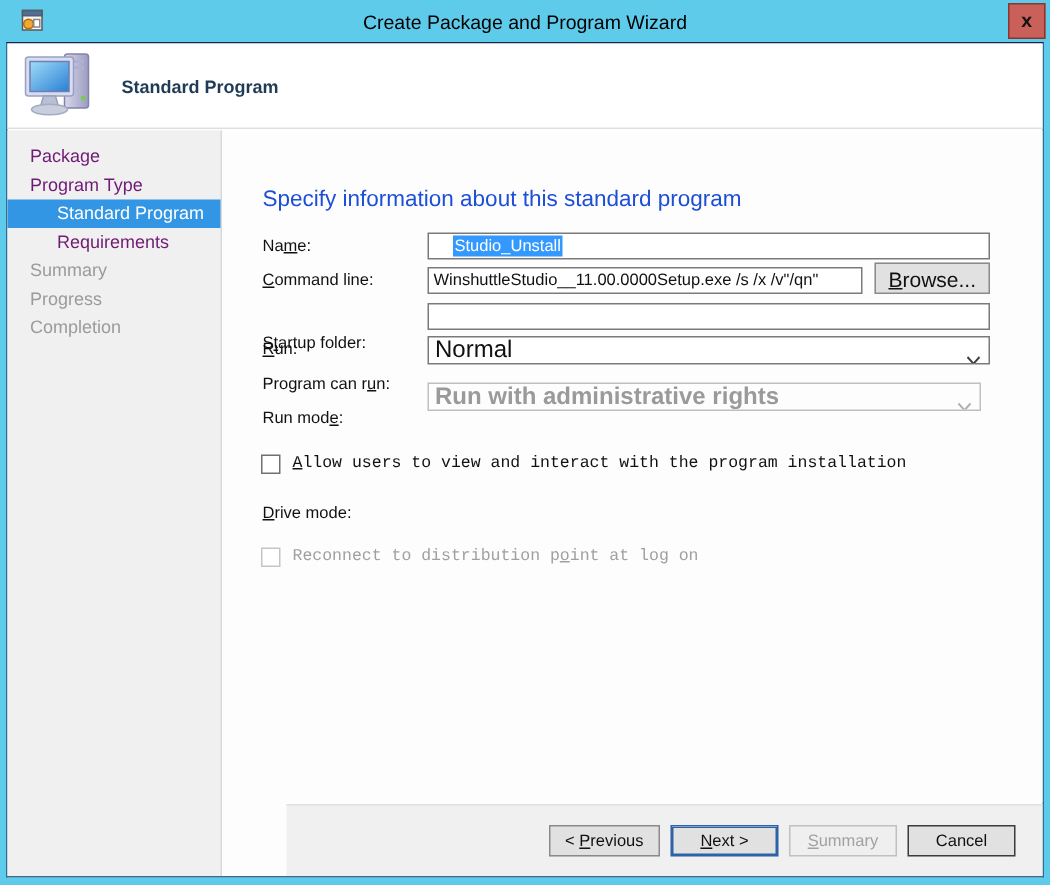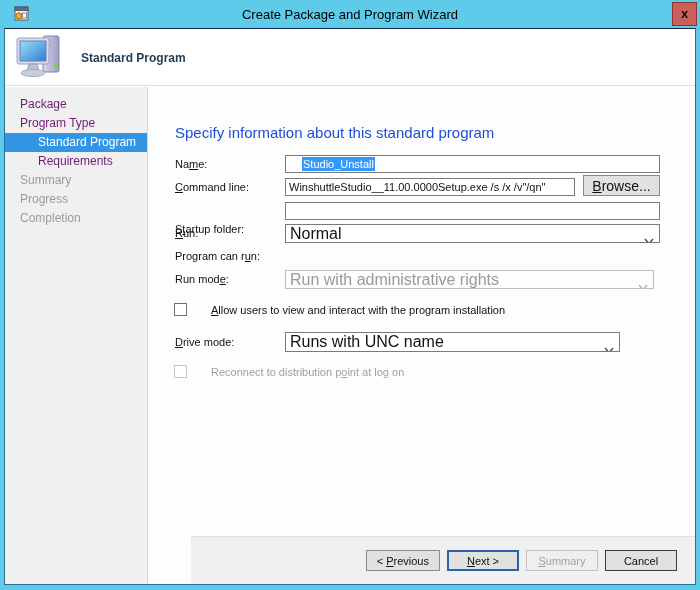--- a/index.html
+++ b/index.html
@@ -43,21 +43,21 @@
   .tbox { position:absolute; left:136px; height:18px; background:#fff; border:1px solid #7a7a7a;
     font-size:11px; line-height:16px; padding:0 3px; color:#111; font-family:"Liberation Sans",sans-serif; }
   input.tbox { outline:none; }
   .sel-text { background:#3399ff; color:#fff; padding:1px 1px; }
 
   .dd { position:absolute; left:136px; height:19px; background:#fff; border:1px solid #7a7a7a;
     font-size:16px; line-height:17px; padding:0 20px 0 4px; color:#111; cursor:default; white-space:nowrap; overflow:hidden; }
   .dd .chev { position:absolute; right:5px; top:6px; width:10px; height:7px; }
   .dd.disabled { border-color:#bfbfbf; color:#9a9a9a; background:#fdfdfd; }
 
-  .cb-row { position:absolute; display:flex; align-items:flex-end; gap:24px; }
+  .cb-row { position:absolute; display:flex; align-items:flex-start; gap:8px;font-family:Liberation Mono, monospace; }
   .cb { width:13px; height:13px; background:#fff; border:1px solid #707070; flex:0 0 auto; }
   .cb.disabled { border-color:#c5c5c5; }
   .cb-label { font-size:11px; color:#111; white-space:nowrap; }
   .cb-label.dim { color:#a0a0a0; }
 
   .browse-btn { position:absolute; left:434px; top:88px; width:77px; height:21px;
     background:#e1e1e1; border:1px solid #8a8a8a; font-size:14px; font-family:"Liberation Sans",sans-serif;
     color:#111; cursor:pointer; }
 
   
@@ -142,39 +142,33 @@
       <div class="dd" style="top:137px; width:375px;">
         <span>Normal</span>
         <span class="chev"><svg width="10" height="7" viewBox="0 0 10 7">
               <polyline points="1,1 5,5.5 9,1" fill="none" stroke="#404040" stroke-width="1.3"></polyline>
             </svg></span>
       </div>
 
       <label class="flabel" style="top:160px;">Program can r<u>u</u>n:</label>
 
       <label class="flabel" style="top:183px;">Run mod<u>e</u>:</label>
-      <div class="dd disabled" style="top:183px; width:369px;">
+      <div class="dd disabled" style="top:168px; width:369px;font-weight:bold;">
         <span>Run with administrative rights</span>
         <span class="chev"><svg width="10" height="7" viewBox="0 0 10 7">
               <polyline points="1,1 5,5.5 9,1" fill="none" stroke="#b0b0b0" stroke-width="1.3"></polyline>
             </svg></span>
       </div>
 
       <div class="cb-row" style="left:25px; top:216px;">
         <span class="cb"></span>
         <span class="cb-label"><u>A</u>llow users to view and interact with the program installation</span>
       </div>
 
       <label class="flabel" style="top:246px;"><u>D</u>rive mode:</label>
-      <div class="dd" style="top:245px; width:335px; height:20px; line-height:18px;">
-        <span>Runs with UNC name</span>
-        <span class="chev" style="top:7px;"><svg width="10" height="7" viewBox="0 0 10 7">
-              <polyline points="1,1 5,5.5 9,1" fill="none" stroke="#404040" stroke-width="1.3"></polyline>
-            </svg></span>
-      </div>
 
       <div class="cb-row" style="left:25px; top:278px;">
         <span class="cb disabled"></span>
         <span class="cb-label dim">Reconnect to distribution p<u>o</u>int at log on</span>
       </div>
     </main>
 
     <div class="footer">
       <button class="btn">&lt; <u>P</u>revious</button>
       <button class="btn default"><u>N</u>ext &gt;</button>

